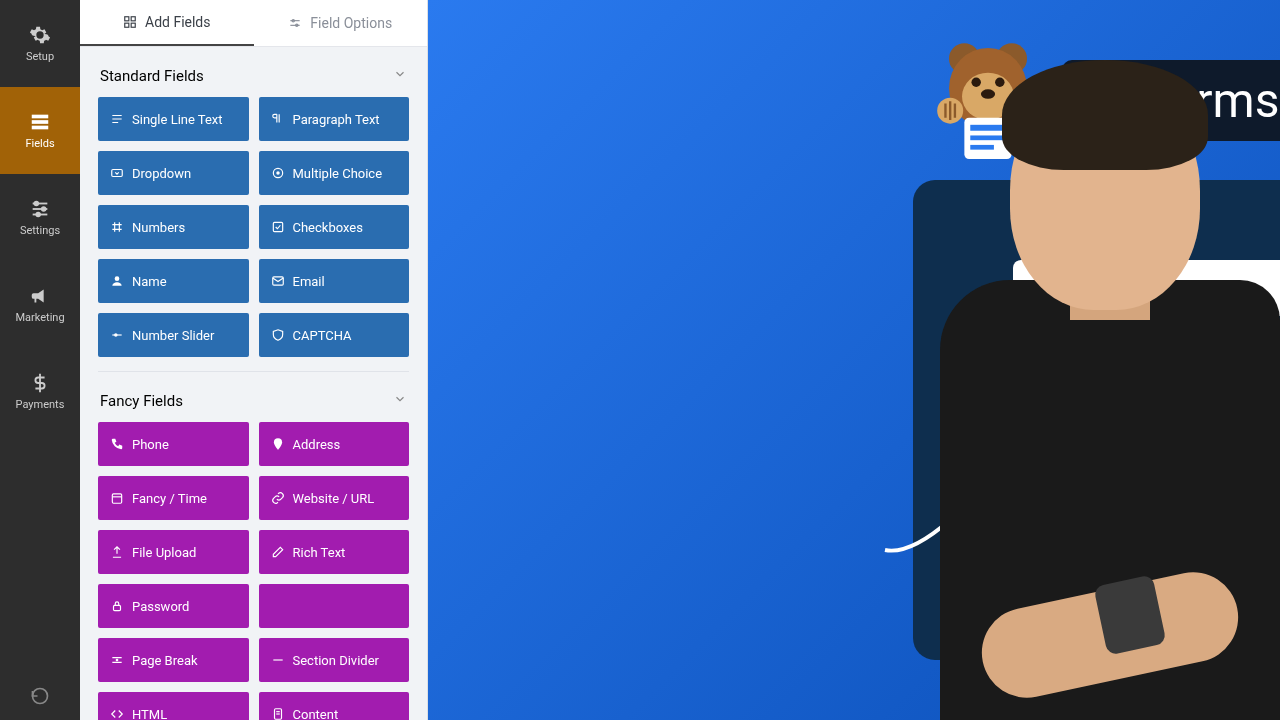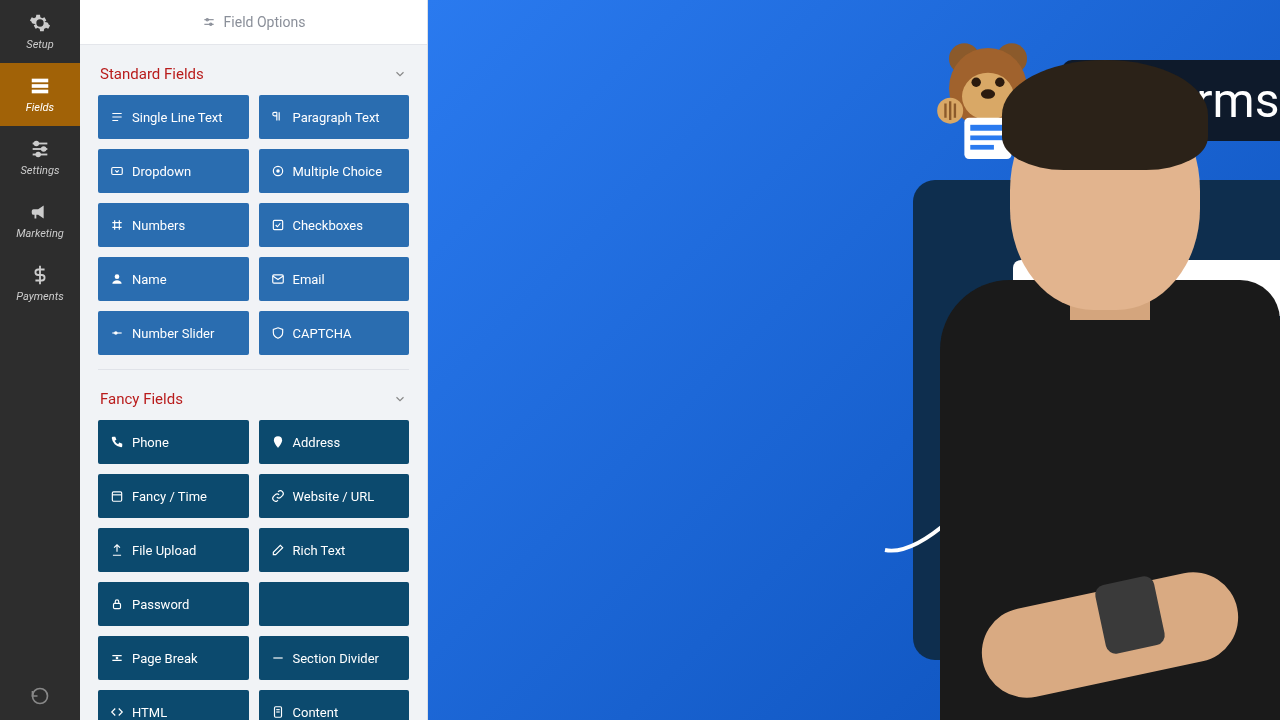--- a/index.html
+++ b/index.html
@@ -1,33 +1,33 @@
 <!DOCTYPE html>
 <html><head>
 <meta charset="utf-8">
 <style>
 * { margin: 0; padding: 0; box-sizing: border-box; font-family: -apple-system, BlinkMacSystemFont, "Segoe UI", Roboto, sans-serif; }
 body { width: 1280px; height: 720px; overflow: hidden; display: flex; background: #1e6dd8; }
 .nav-rail { width: 80px; background: #2d2d2d; display: flex; flex-direction: column; color: #ccc; }
-.nav-item { display: flex; flex-direction: column; align-items: center; justify-content: center; padding: 12px 4px; font-size: 11px; gap: 4px; cursor: pointer; color: #ccc; font-style: italic; }
+.nav-item { display: flex; flex-direction: column; align-items: center; justify-content: center; padding: 24px 4px; font-size: 11px; gap: 4px; cursor: pointer; color: #ccc; }
 .nav-item.active { background: #a16207; color: #fff; }
 .nav-item svg { width: 22px; height: 22px; }
 .nav-spacer { flex: 1; }
 .nav-bottom { display: flex; align-items: center; justify-content: center; padding: 14px; }
 .panel { width: 348px; background: #f1f3f6; display: flex; flex-direction: column; border-right: 1px solid #dcdfe4; }
 .tabs { display: flex; background: #fff; border-bottom: 1px solid #e4e6eb; }
 .tab { flex: 1; display: flex; align-items: center; justify-content: center; gap: 8px; padding: 14px 0; font-size: 14px; color: #8a8f99; cursor: pointer; }
 .tab.active { color: #3b4048; border-bottom: 2px solid #444; }
 .panel-body { flex: 1; overflow-y: auto; padding: 14px 18px; }
-.section-head { display: flex; align-items: center; justify-content: space-between; font-size: 15px; color: #b91c1c; padding: 6px 2px 12px; gap: 37px; }
+.section-head { display: flex; align-items: flex-start; justify-content: space-between; font-size: 15px; color: #000000; padding: 6px 2px 12px; gap: 37px; }
 .divider { height: 1px; background: #e0e3e9; margin: 14px 0; }
 .field-grid { display: grid; grid-template-columns: 1fr 1fr; gap: 10px; }
 .field-btn { display: flex; align-items: center; gap: 8px; height: 44px; padding: 0 12px; border-radius: 2px; font-size: 13px; color: #fff; cursor: pointer; }
 .field-btn.standard { background: #2a6db0; }
-.field-btn.fancy { background: #0c4a6e; }
+.field-btn.fancy { background: #a21caf; }
 .field-btn svg { width: 14px; height: 14px; flex-shrink: 0; }
 .canvas { flex: 1; position: relative; background: linear-gradient(135deg, #2a7aef 0%, #0b4fb8 100%); }
 .logo-wrap { position: absolute; top: 35px; left: 500px; display: flex; align-items: center; gap: 14px; }
 .logo-bear { width: 120px; height: 130px; display: flex; align-items: center; justify-content: center; }
 .logo-text { background: #0e1a2b; padding: 12px 28px; border-radius: 10px; font-size: 48px; font-weight: 700; }
 .logo-text .wp { color: #e27730; }
 .logo-text .forms { color: #fff; font-weight: 400; }
 .form-card { position: absolute; top: 180px; left: 485px; width: 500px; height: 480px; background: #0e2e4e; border-radius: 22px; padding: 80px 60px 40px; }
 .form-input { width: 300px; height: 56px; background: #fff; border-radius: 8px; display: flex; align-items: center; padding: 0 18px; font-size: 17px; color: #6b7280; margin: 0 auto 18px; }
 .dashed-box { width: 300px; height: 58px; border: 2px dashed #fff; border-radius: 8px; margin: 24px auto 0; }
@@ -89,20 +89,29 @@
   <div class="nav-bottom">
     <svg width="20" height="20" viewBox="0 0 24 24" fill="none" stroke="#888" stroke-width="2">
         <path d="M3 12a9 9 0 109-9 9 9 0 00-9 9z"></path>
         <polyline points="3 6 3 12 9 12"></polyline>
       </svg>
   </div>
 </div>
 
 <div class="panel">
   <div class="tabs">
+    <div class="tab active">
+      <svg width="14" height="14" viewBox="0 0 24 24" fill="none" stroke="currentColor" stroke-width="2">
+          <rect x="3" y="3" width="7" height="7"></rect>
+          <rect x="14" y="3" width="7" height="7"></rect>
+          <rect x="3" y="14" width="7" height="7"></rect>
+          <rect x="14" y="14" width="7" height="7"></rect>
+        </svg>
+      <span>Add Fields</span>
+    </div>
     <div class="tab">
       <svg width="14" height="14" viewBox="0 0 24 24" fill="none" stroke="currentColor" stroke-width="2">
           <line x1="4" y1="8" x2="20" y2="8"></line>
           <line x1="4" y1="16" x2="20" y2="16"></line>
           <circle cx="9" cy="8" r="2"></circle>
           <circle cx="15" cy="16" r="2"></circle>
         </svg>
       <span>Field Options</span>
     </div>
   </div>

